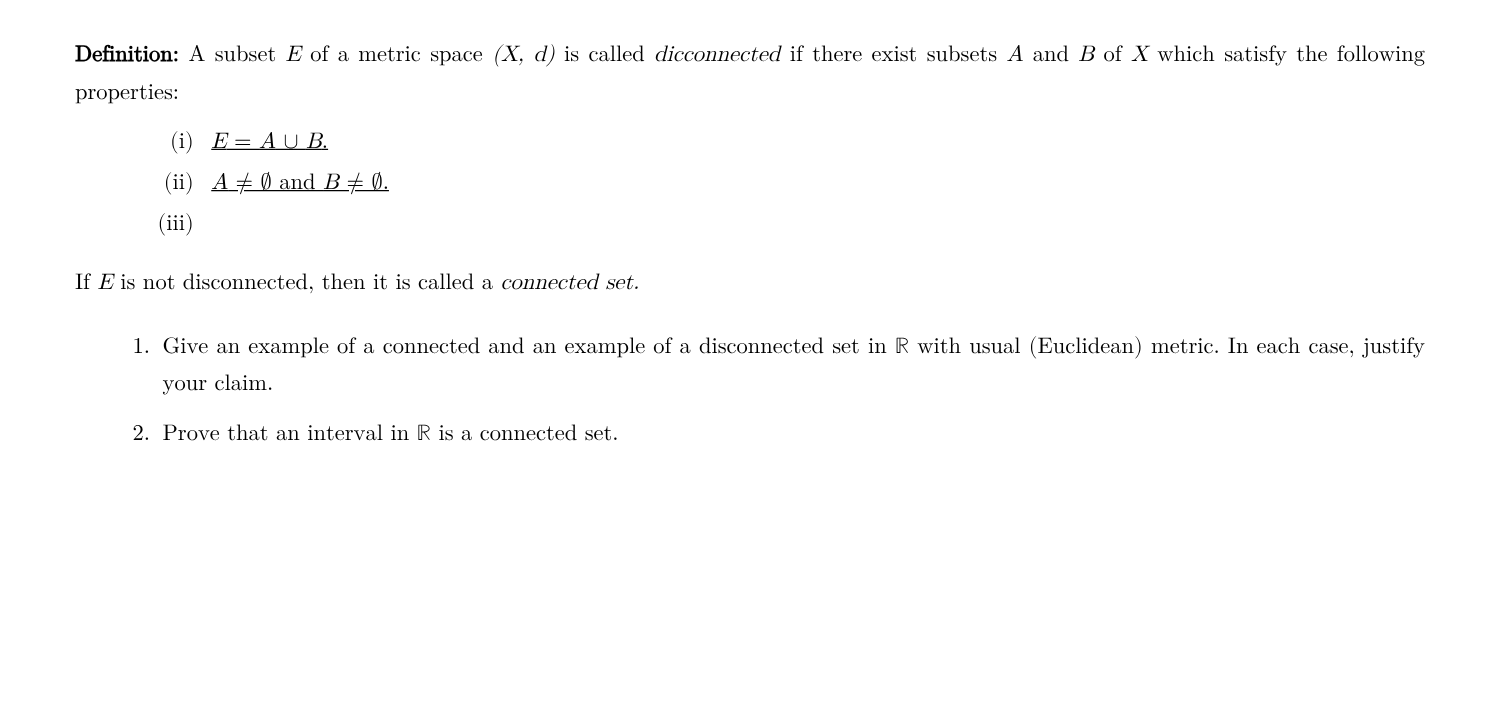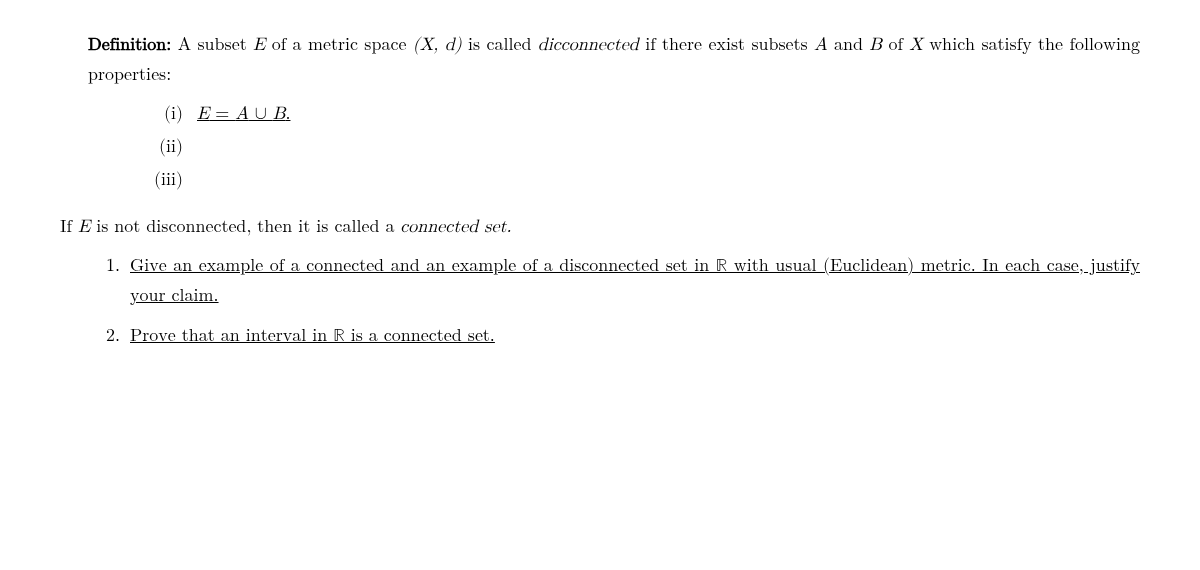--- a/index.html
+++ b/index.html
@@ -14,21 +14,20 @@
       font-size: 18px;
       line-height: 1.6;
       color: #000000;
       width: 1200px;
       min-height: 570px;
       padding: 30px 60px 30px 60px;
     }
 
     .definition-block {
       margin-bottom: 18px;
-      margin-left: 28px;
     }
 
     .definition-text {
       text-align: justify;
       line-height: 1.65;
     }
 
     .def-label {
       font-weight: bold;
     }
@@ -64,21 +63,21 @@
       text-decoration: underline;
     }
 
     .overline {
       text-decoration: overline;
       font-style: italic;
     }
 
     .connected-text {
       margin-top: 18px;
-      margin-bottom: 10px;
+      margin-bottom: 22px;
       text-align: justify;
       line-height: 1.65;
     }
 
     .exercises-list {
       margin-left: 30px;
     }
 
     .exercise-item {
       display: flex;
@@ -89,21 +88,20 @@
     .exercise-number {
       min-width: 30px;
       text-align: right;
       margin-right: 10px;
     }
 
     .exercise-content {
       flex: 1;
       text-align: justify;
       line-height: 1.65;
-      text-decoration: underline;
     }
   </style>
 </head>
 <body>
 
 <div class="definition-block">
   <div class="definition-text">
     <span class="def-label">Definition:</span>
     <span> A subset </span>
     <span class="math-italic">E</span>
@@ -123,20 +121,23 @@
 
     <div class="property-item">
       <span class="property-label">(i)</span>
       <span class="property-content">
         <span class="math-italic">E</span> = <span class="math-italic">A</span> ∪ <span class="math-italic">B</span>.
       </span>
     </div>
 
     <div class="property-item">
       <span class="property-label">(ii)</span>
+      <span class="property-content">
+        <span class="math-italic">A</span> ≠ ∅ and <span class="math-italic">B</span> ≠ ∅.
+      </span>
     </div>
 
     <div class="property-item">
       <span class="property-label">(iii)</span>
     </div>
   </div>
 </div>
 
 <div class="connected-text">
   If <span class="math-italic">E</span> is not disconnected, then it is called a <span class="italic">connected set.</span>

